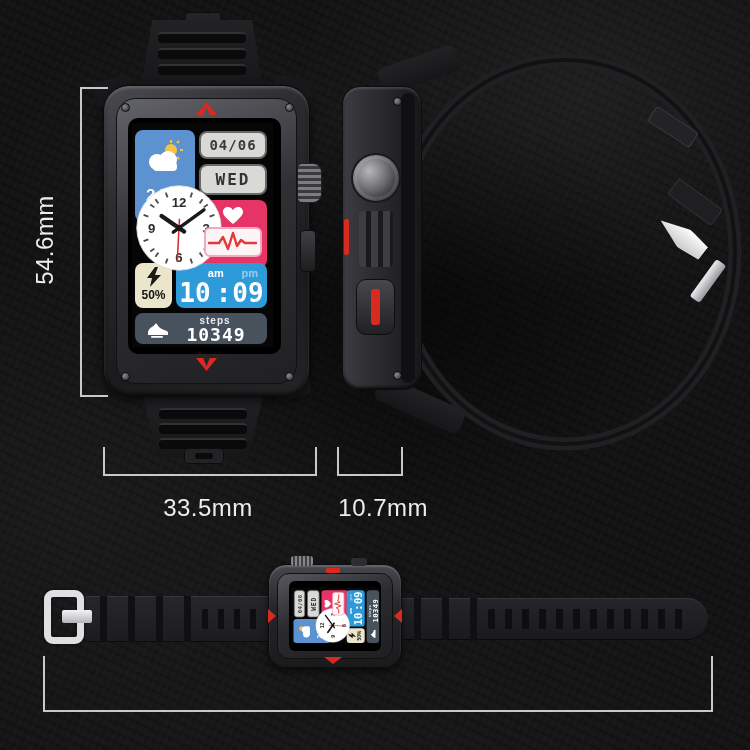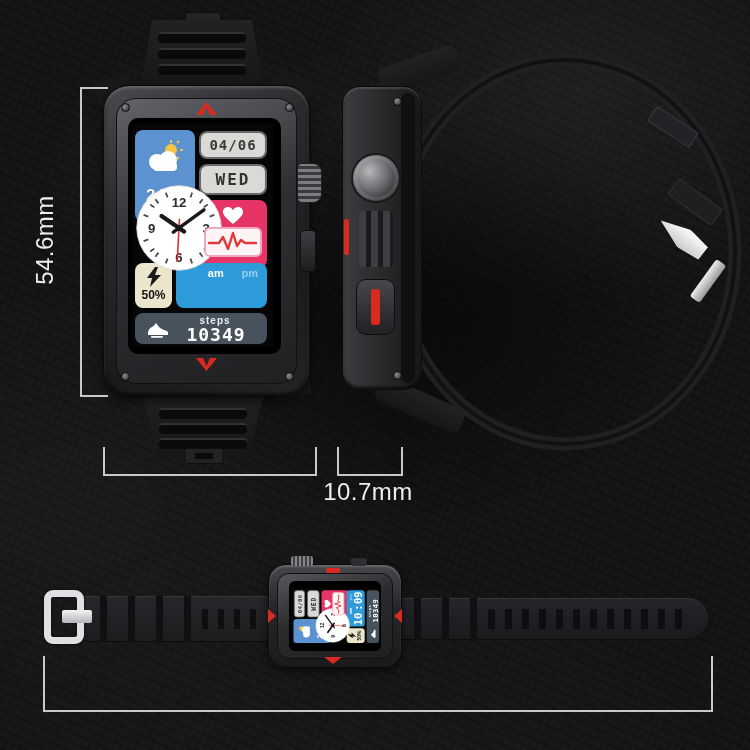--- a/index.html
+++ b/index.html
@@ -205,20 +205,23 @@
         <div class="tile t-batt">
           <svg style="position:absolute;left:11px;top:4px;" width="16" height="20" viewBox="0 0 16 20">
             <polygon points="9,0 1,11 6,11 4,20 15,8 9,8 12,0" fill="#1a1a1a"></polygon>
           </svg>
           <div class="batt-val">50%</div>
         </div>
 
         <div class="tile t-time">
           <span class="ampm-am">am</span>
           <span class="ampm-pm">pm</span>
+          <div class="time-row">
+            <span>10</span><span class="colon">:</span><span>09</span>
+          </div>
         </div>
 
         <div class="tile t-steps">
           <svg style="position:absolute;left:10px;top:6px;" width="24" height="20" viewBox="0 0 24 20">
             <path d="M3,13 C5,7 8,9 11,4 L14,8 C17,11 21,11 23,13 L23,16 L3,16 Z" fill="#ffffff"></path>
             <rect x="6" y="17" width="12" height="1.8" rx="0.9" fill="#ffffff"></rect>
           </svg>
           <div class="steps-lab">steps</div>
           <div class="steps-val">10349</div>
         </div>
@@ -343,19 +346,20 @@
           </div>
         </div>
       </div>
     </div>
   </div>
 
   <div class="abs bracket" style="left:80px;top:87px;width:26px;height:306px;border-left-width:2px;border-top-width:2px;border-bottom-width:2px;"></div>
   <div class="abs dim-label" style="left:-15px;top:225px;width:120px;height:30px;line-height:30px;transform:rotate(-90deg);">54.6mm</div>
 
   <div class="abs bracket" style="left:103px;top:447px;width:210px;height:27px;border-left-width:2px;border-right-width:2px;border-bottom-width:2px;"></div>
+  <div class="abs dim-label" style="left:148px;top:494px;width:120px;">33.5mm</div>
 
   <div class="abs bracket" style="left:337px;top:447px;width:62px;height:27px;border-left-width:2px;border-right-width:2px;border-bottom-width:2px;"></div>
-  <div class="abs dim-label" style="left:308px;top:478px;width:120px;">10.7mm</div>
+  <div class="abs dim-label" style="left:308px;top:494px;width:120px;text-align:right;">10.7mm</div>
 
   <div class="abs bracket" style="left:43px;top:656px;width:666px;height:54px;border-left-width:2px;border-right-width:2px;border-bottom-width:2px;"></div>
 
 </div>
 
 </body></html>

